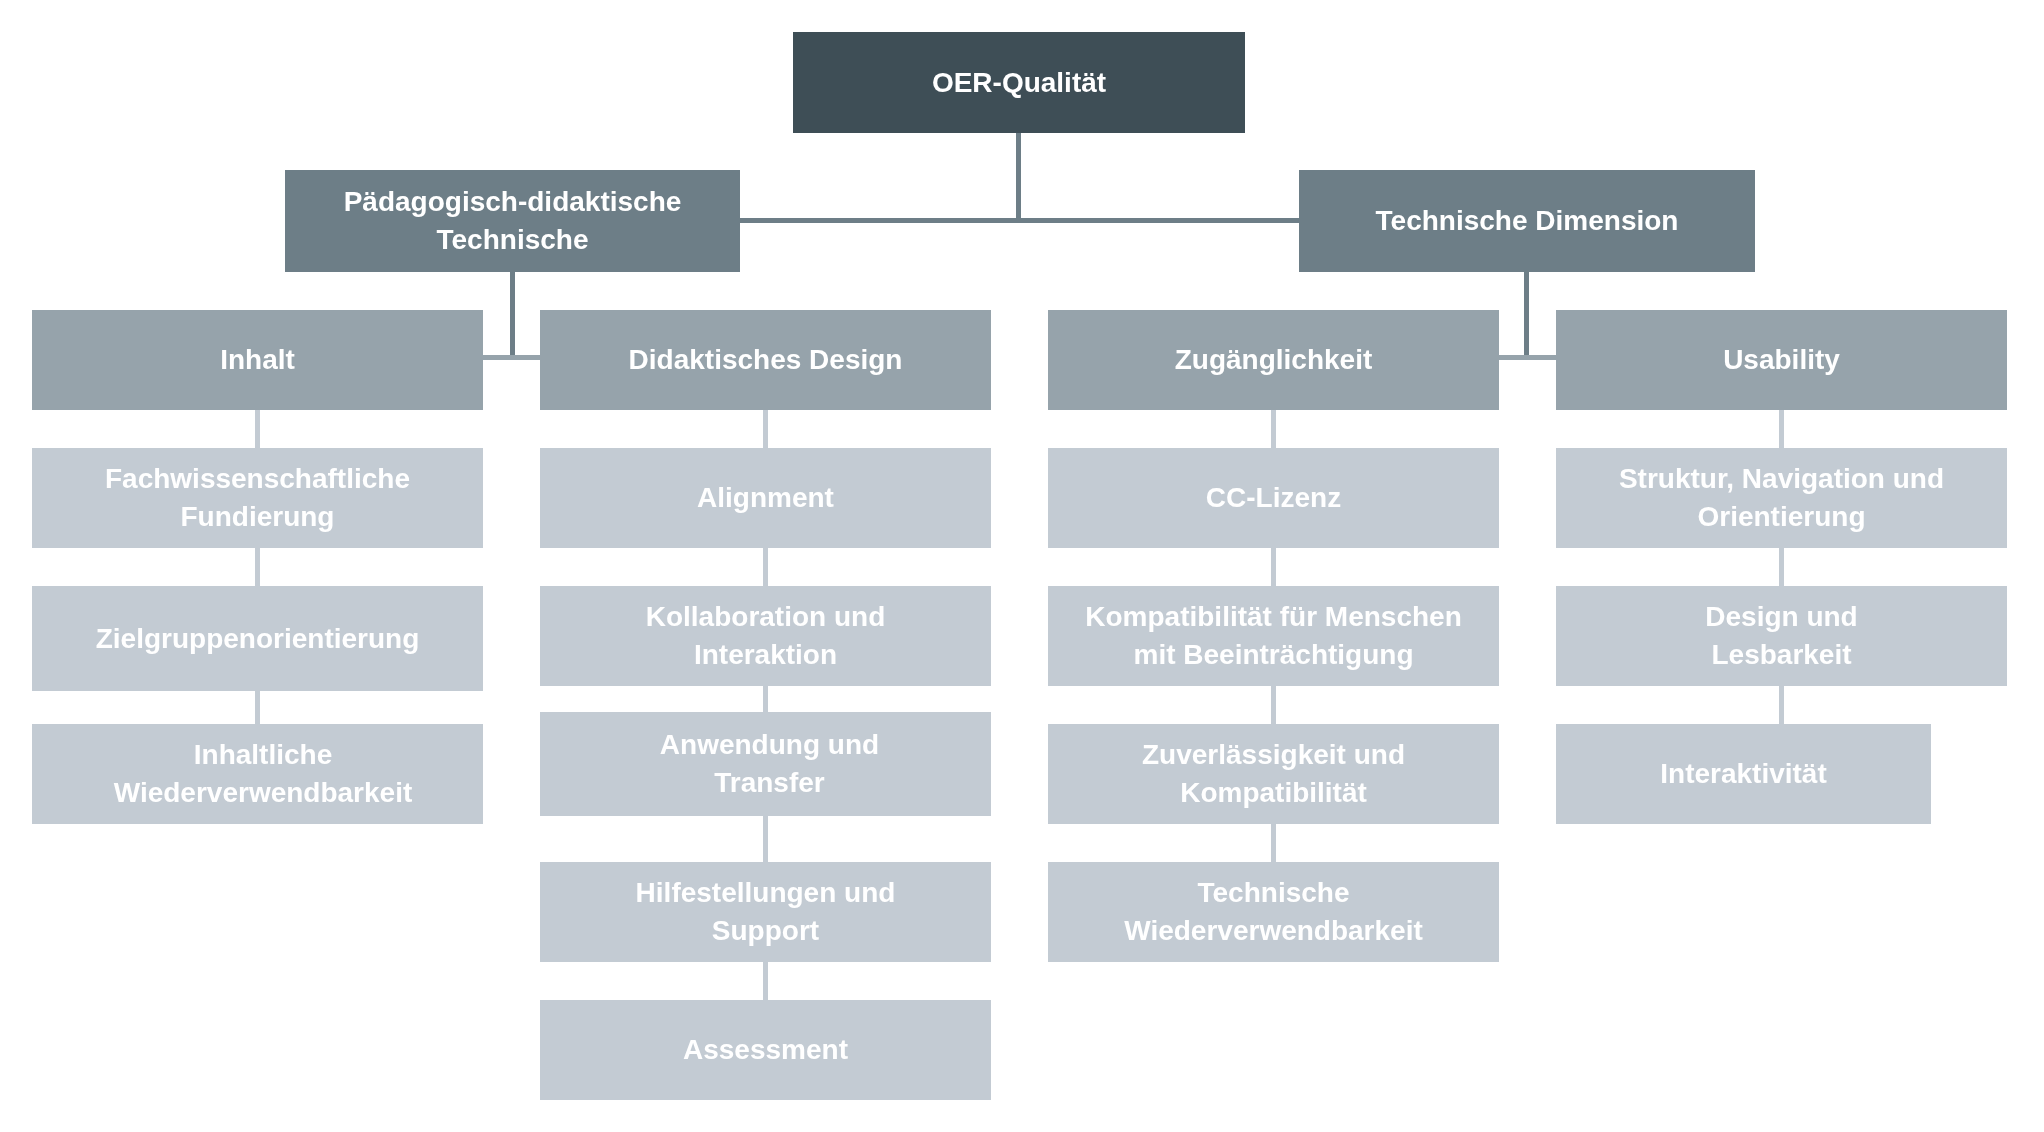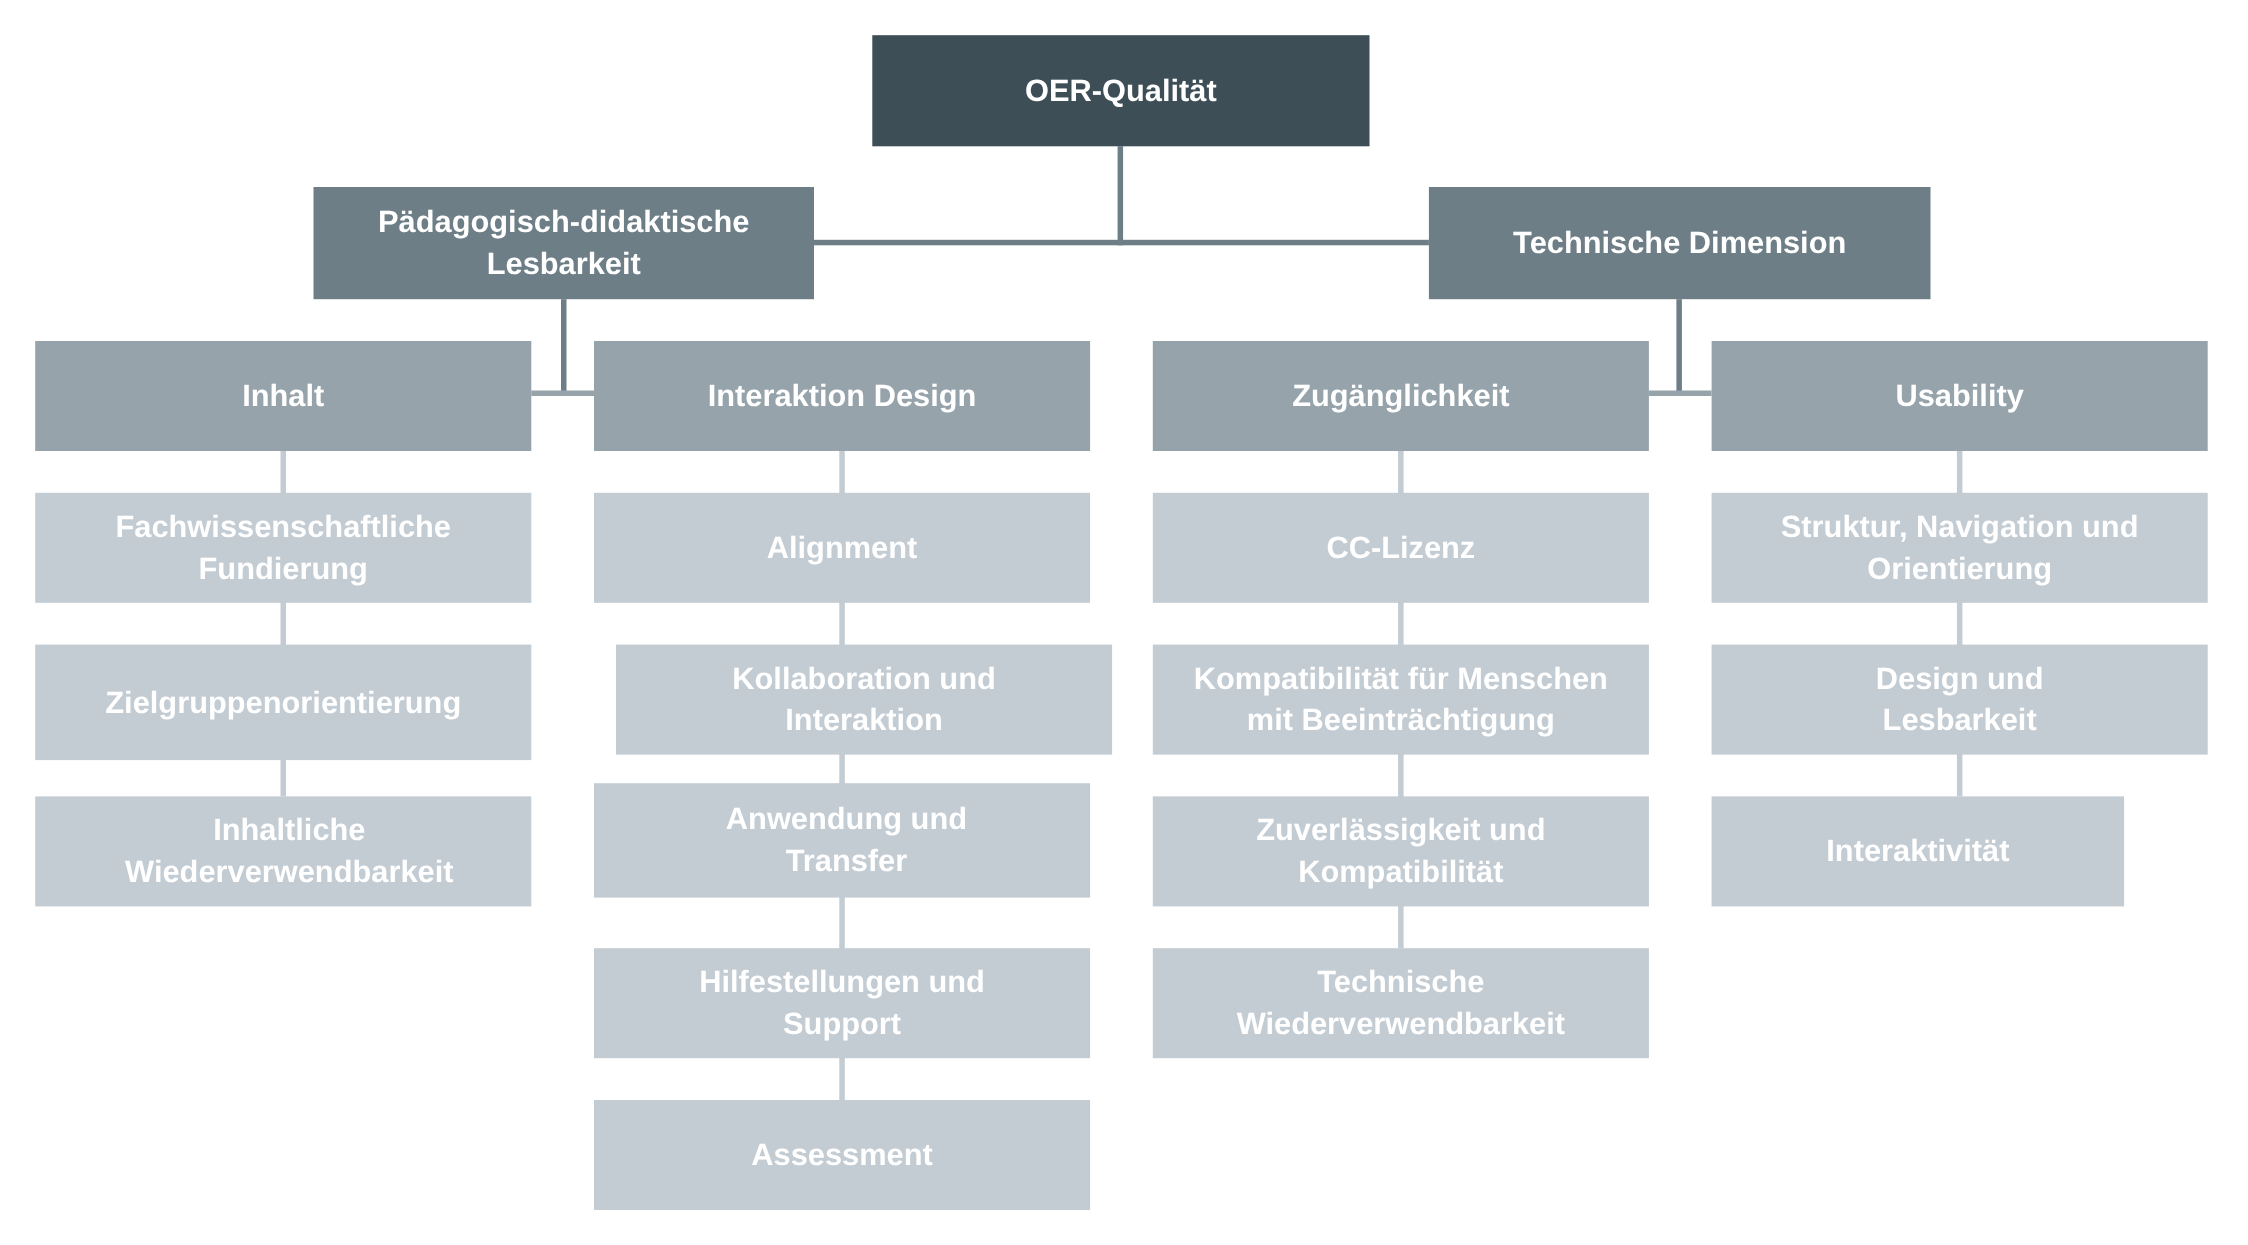--- a/index.html
+++ b/index.html
@@ -44,36 +44,36 @@
   <div class="connector conn-dark" style="left:1016px;top:133px;width:5px;height:90px;"></div>
   <div class="connector conn-dark" style="left:740px;top:218px;width:559px;height:5px;"></div>
   <div class="connector conn-dark" style="left:510px;top:272px;width:5px;height:88px;"></div>
   <div class="connector conn-dark" style="left:1524px;top:272px;width:5px;height:88px;"></div>
   <div class="connector conn-mid" style="left:483px;top:355px;width:57px;height:5px;"></div>
   <div class="connector conn-mid" style="left:1499px;top:355px;width:57px;height:5px;"></div>
 
   <div class="node root" style="left:793px;top:32px;width:452px;height:101px;">OER-Qualität</div>
 
   <div class="node dimension" style="left:285px;top:170px;width:455px;height:102px;">Pädagogisch-didaktische
-Lesbarkeit</div>
+Technische</div>
   <div class="node dimension" style="left:1299px;top:170px;width:456px;height:102px;">Technische Dimension</div>
 
   <div class="node category" style="left:32px;top:310px;width:451px;height:100px;">Inhalt</div>
-  <div class="node category" style="left:540px;top:310px;width:451px;height:100px;">Interaktion Design</div>
+  <div class="node category" style="left:540px;top:310px;width:451px;height:100px;">Didaktisches Design</div>
   <div class="node category" style="left:1048px;top:310px;width:451px;height:100px;">Zugänglichkeit</div>
   <div class="node category" style="left:1556px;top:310px;width:451px;height:100px;">Usability</div>
 
   <div class="node leaf" style="left:32px;top:448px;width:451px;height:100px;">Fachwissenschaftliche
 Fundierung</div>
   <div class="node leaf" style="left:32px;top:586px;width:451px;height:105px;">Zielgruppenorientierung</div>
   <div class="node leaf" style="left:32px;top:724px;width:451px;height:100px;padding-left:25px;">Inhaltliche
 Wiederverwendbarkeit</div>
 
   <div class="node leaf" style="left:540px;top:448px;width:451px;height:100px;">Alignment</div>
-  <div class="node leaf" style="left:540px;top:586px;width:451px;height:100px;margin-left:20px;">Kollaboration und
+  <div class="node leaf" style="left:540px;top:586px;width:451px;height:100px;">Kollaboration und
 Interaktion</div>
   <div class="node leaf" style="left:540px;top:712px;width:451px;height:104px;padding-left:22px;">Anwendung und
 Transfer</div>
   <div class="node leaf" style="left:540px;top:862px;width:451px;height:100px;">Hilfestellungen und
 Support</div>
   <div class="node leaf" style="left:540px;top:1000px;width:451px;height:100px;">Assessment</div>
 
   <div class="node leaf" style="left:1048px;top:448px;width:451px;height:100px;">CC-Lizenz</div>
   <div class="node leaf" style="left:1048px;top:586px;width:451px;height:100px;">Kompatibilität für Menschen
 mit Beeinträchtigung</div>

